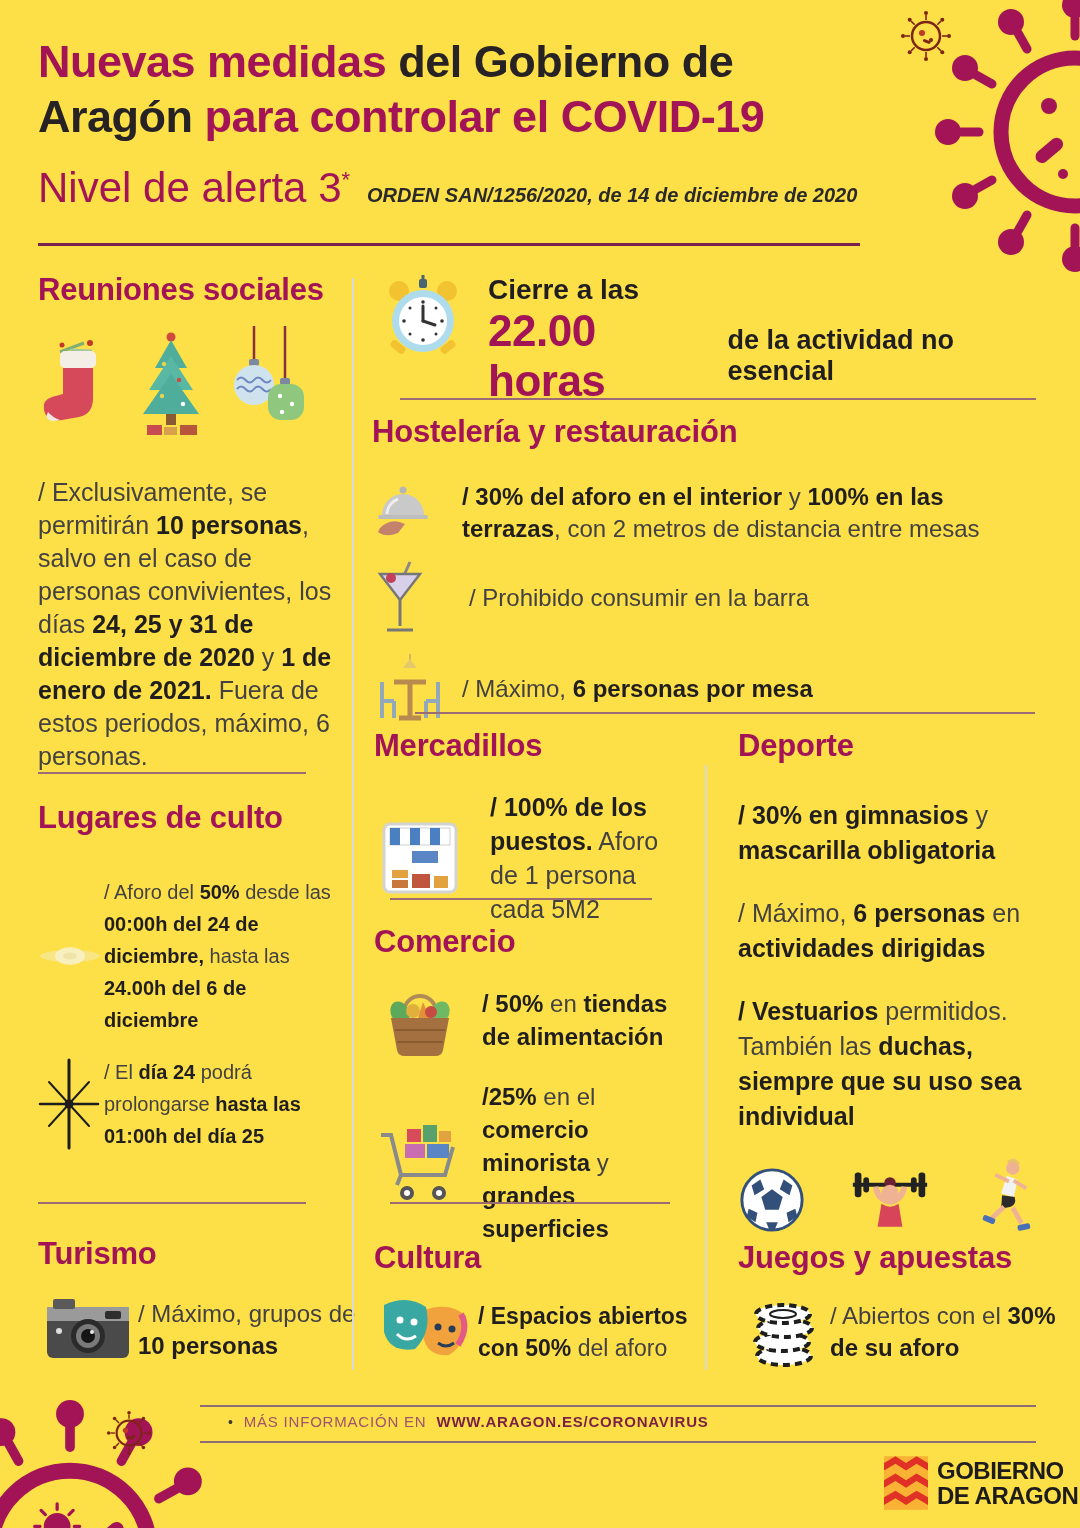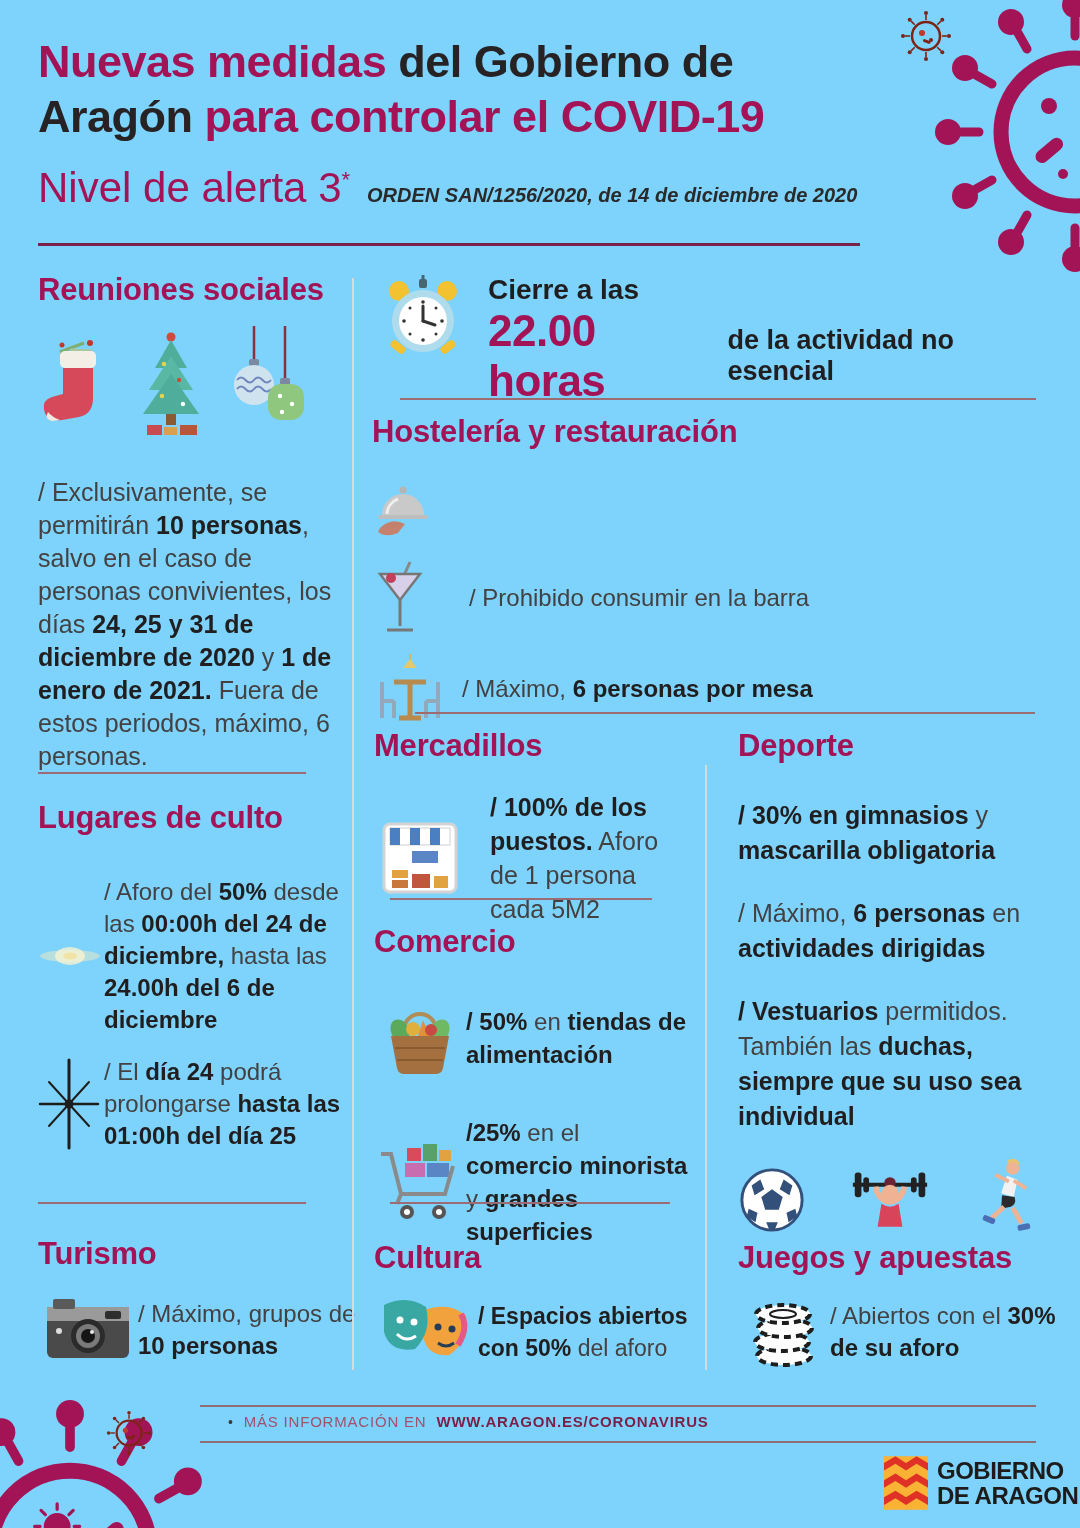--- a/index.html
+++ b/index.html
@@ -1,16 +1,16 @@
 <!DOCTYPE html>
 <html style="--accent: #a31457; --text-dark: #272325; --text-body: #434142; --text-bold: #201e1f; --rule: #9c6b74; --divider: #d9d9d9; --footer-rule: #8f6d76; --flag-red: #e03127; --flag-yellow: #f9b233;"><head>
 <meta charset="utf-8">
 <style>
   html,body{margin:0;padding:0;background:#fff;}
-  .page{position:relative;width:1080px;height:1528px;background:#7dd3fc;overflow:hidden;
+  .page{position:relative;width:1080px;height:1528px;background:#fde047;overflow:hidden;
         font-family:"Liberation Sans",sans-serif;color:var(--text-body);}
   svg{display:block;}
 
   
   #title{position:absolute;left:38px;top:34px;width:890px;font-size:45px;line-height:55px;
          font-weight:bold;color:var(--text-dark);letter-spacing:-0.5px;}
   #title .accent{color:var(--accent);}
   #alert-row{position:absolute;left:38px;top:164px;display:flex;align-items:baseline;}
   #alert{font-size:42px;font-weight:400;color:var(--accent);}
   #alert-sup{font-size:22px;color:var(--accent);vertical-align:super;font-weight:400;}
@@ -27,21 +27,21 @@
   .b{font-weight:bold;color:var(--text-bold);}
 
   
   #reuniones{position:absolute;left:38px;top:272px;width:302px;}
   #xmas-icons{display:flex;align-items:flex-end;gap:18px;margin-top:18px;height:110px;}
   #reuniones .body{margin-top:40px;font-size:25px;line-height:33px;}
   #rule-left-1{left:38px;top:772px;width:268px;}
   #lugares{position:absolute;left:38px;top:800px;width:306px;}
   .lug-item{display:flex;align-items:center;}
   .lug-item .ic{flex:0 0 66px;justify-content:center;}
-  .lug-item .txt{font-size:24px;line-height:32px;}
+  .lug-item .txt{font-size:20px;line-height:32px;}
   #lug-1{margin-top:40px;}
   #lug-2{margin-top:20px;}
   #rule-left-2{left:38px;top:1202px;width:268px;}
   #turismo{position:absolute;left:38px;top:1236px;width:318px;}
   #turismo .item{margin-top:22px;}
   #turismo .ic{flex:0 0 100px;}
   #turismo .txt{font-size:24px;line-height:32px;}
 
   
   #vdiv-1{left:352px;top:278px;height:1092px;}
@@ -61,21 +61,21 @@
   #hos-2{margin-top:14px;gap:7px;}
   #hos-3{margin-top:18px;}
   #rule-mid-2{left:415px;top:712px;width:620px;}
 
   #mercadillos{position:absolute;left:374px;top:728px;width:302px;}
   #mercadillos .item{margin-top:26px;gap:24px;}
   #mercadillos .ic{flex:0 0 92px;}
   #mercadillos .txt{font-size:25px;line-height:34px;}
   #rule-m1{left:390px;top:898px;width:262px;}
   #comercio{position:absolute;left:374px;top:924px;width:318px;}
-  #comercio .item{margin-top:40px;}
+  #comercio .item{margin-top:22px;gap:16px;}
   #comercio .ic{flex:0 0 92px;}
   #comercio .txt{font-size:24px;line-height:33px;}
   #rule-m2{left:390px;top:1202px;width:280px;}
 
   #vdiv-2{left:705px;top:765px;height:605px;}
   #deporte{position:absolute;left:738px;top:728px;width:324px;}
   #deporte .txt{font-size:25px;line-height:35px;margin-top:28px;}
   #dep-1{margin-top:34px !important;}
   #deporte-icons{display:flex;align-items:center;gap:42px;margin-top:24px;}
 
@@ -344,20 +344,21 @@
     <div class="h-item" id="hos-1">
       <div class="ic">
         <svg width="62" height="66" viewBox="0 0 62 66">
           <circle cx="31" cy="10" r="3.5" fill="#b5b5b5"></circle>
           <path d="M10 35 a21 21 0 0 1 42 0 z" fill="#c9c9c9"></path>
           <path d="M15 34 a17 17 0 0 1 11 -15" stroke="#eeeeee" stroke-width="3" fill="none"></path>
           <rect x="6" y="35" width="50" height="4" rx="2" fill="#bdbdbd"></rect>
           <path d="M8 48 q11 -11 25 -4 l-7 9 q-12 5 -20 -1 z" fill="#c4826d"></path>
         </svg>
       </div>
+      <p class="txt"><span class="b">/ 30% del aforo en el interior</span><span> y </span><span class="b">100% en las terrazas</span><span>, con 2 metros de distancia entre mesas</span></p>
     </div>
     <div class="h-item" id="hos-2">
       <div class="ic">
         <svg width="56" height="76" viewBox="0 0 56 76">
           <line x1="38" y1="2" x2="29" y2="22" stroke="#888" stroke-width="3"></line>
           <polygon points="8,14 48,14 28,40" fill="#d8cfe8" stroke="#777" stroke-width="2.5"></polygon>
           <circle cx="19" cy="18" r="5" fill="#c2405a"></circle>
           <line x1="28" y1="40" x2="28" y2="66" stroke="#777" stroke-width="3"></line>
           <line x1="15" y1="70" x2="41" y2="70" stroke="#777" stroke-width="3"></line>
         </svg>

